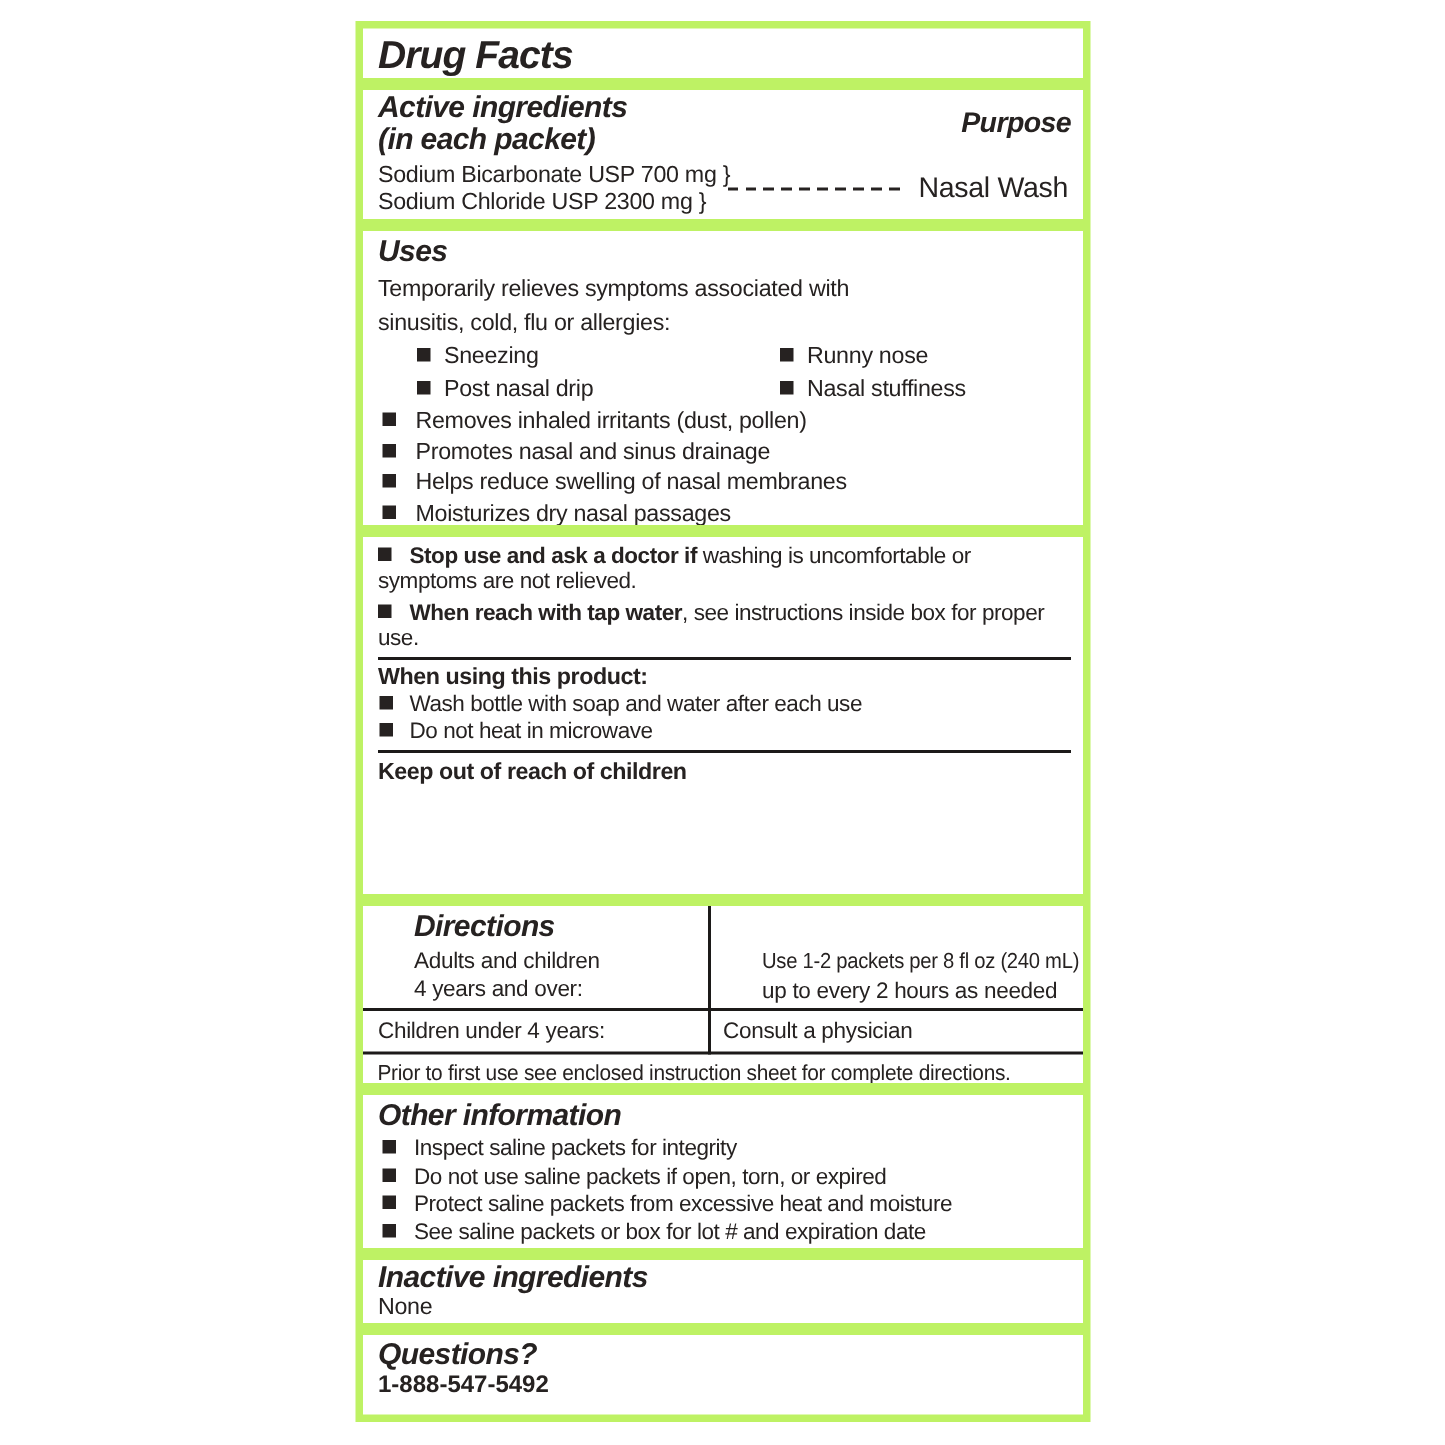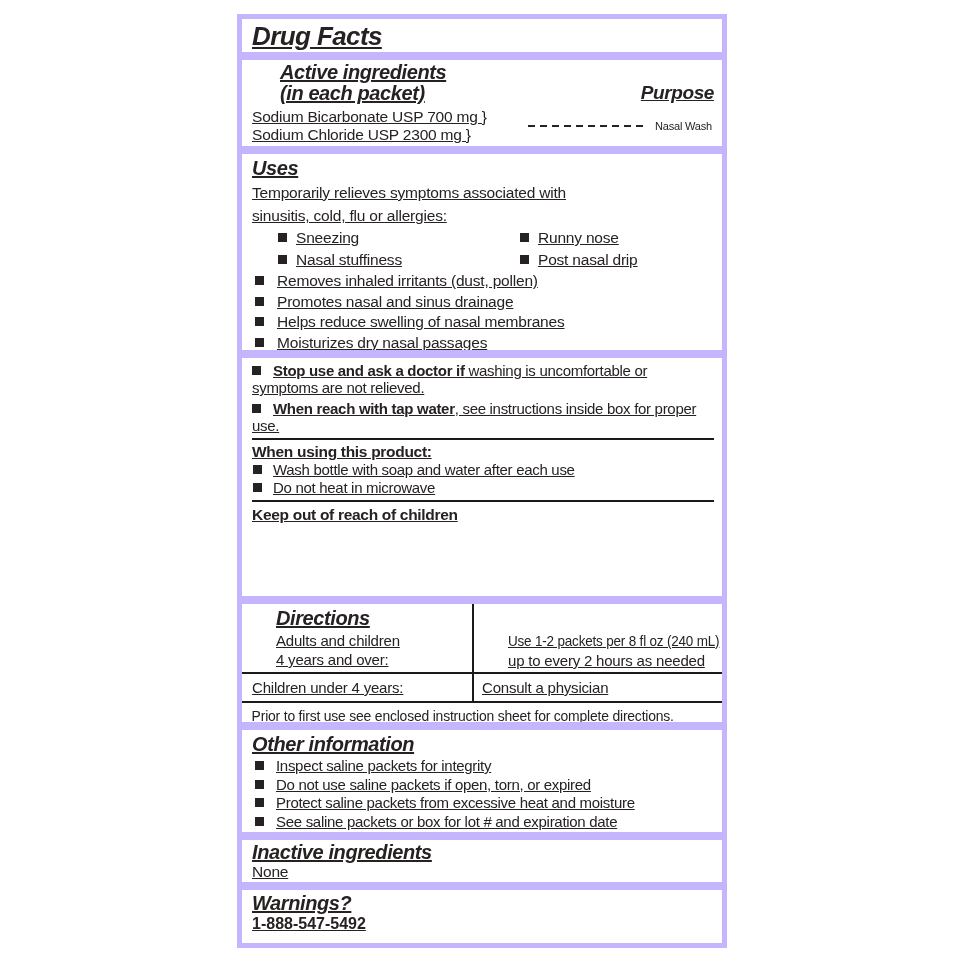--- a/index.html
+++ b/index.html
@@ -7,57 +7,57 @@
   body {
     width: 963px; height: 963px;
     background: #ffffff;
     position: relative;
     font-family: "Liberation Sans", sans-serif;
     color: #262221;
   }
   .df-label {
     position: absolute; left: 237px; top: 14px;
     width: 490px; height: 934px;
-    background: #c4b5fd;
+    background: #bef264;
     padding: 5px;
-    display: flex; flex-direction: column; gap: 8px; text-decoration: underline;
+    display: flex; flex-direction: column; gap: 8px;
   }
   .sec {
     background: #ffffff;
     padding: 2px 8px 2px 10px;
     overflow: hidden;
     flex: none;
     letter-spacing: -0.2px;
   }
   
   .h-main { font-style: italic; font-weight: bold; font-size: 26px; line-height: 28px; letter-spacing: -0.6px; }
   .h-sec  { font-style: italic; font-weight: bold; font-size: 20px; line-height: 24px; letter-spacing: -0.4px; }
   .rule { border-top: 2px solid #1c1a19; margin: 4px 0 3px; }
   .sq {
     display: inline-block; width: 9px; height: 9px;
     background: #262221; vertical-align: 1px;
   }
   
   .sec-title { height: 33px; display: flex; align-items: center; }
   
   .sec-active { height: 86px; }
-  .active-head { display: flex; justify-content: space-between; align-items: flex-end; margin-left: 28px; }
+  .active-head { display: flex; justify-content: space-between; align-items: center; }
   .active-head .h-sec { line-height: 21px; }
   .purpose { font-style: italic; font-weight: bold; font-size: 19px; line-height: 22px; letter-spacing: -0.4px; }
   .active-rows { position: relative; margin-top: 4px; }
   .ing { font-size: 15.5px; line-height: 18px; white-space: nowrap; }
   .leader {
     position: absolute; right: 2px; top: 50%; transform: translateY(-50%);
     display: flex; align-items: center; gap: 9px;
   }
   .dash-line {
     width: 118px; height: 2px;
     background: repeating-linear-gradient(90deg, #262221 0 7px, transparent 7px 12px);
   }
-  .leader-text { font-size: 11px; }
+  .leader-text { font-size: 19px; }
   
   .sec-uses { height: 196px; }
   .h-uses { line-height: 25px; }
   .intro { font-size: 15.5px; line-height: 23px; }
   .sym-grid { display: grid; grid-template-columns: 242px auto; margin-left: 26px; }
   .sym-item { font-size: 15.5px; line-height: 22px; }
   .sym-item .sq { margin-right: 9px; }
   .u-bullet { font-size: 15.5px; line-height: 20.5px; padding-left: 3px; }
   .u-bullet .sq { margin-right: 13px; }
   
@@ -128,22 +128,22 @@
     </div>
   </div>
 
   <div class="sec sec-uses">
     <div class="h-sec h-uses">Uses</div>
     <div class="intro">Temporarily relieves symptoms associated with</div>
     <div class="intro">sinusitis, cold, flu or allergies:</div>
     <div class="sym-grid">
       <div class="sym-item"><span class="sq"></span><span>Sneezing</span></div>
       <div class="sym-item"><span class="sq"></span><span>Runny nose</span></div>
+      <div class="sym-item"><span class="sq"></span><span>Post nasal drip</span></div>
       <div class="sym-item"><span class="sq"></span><span>Nasal stuffiness</span></div>
-      <div class="sym-item"><span class="sq"></span><span>Post nasal drip</span></div>
     </div>
     <div class="u-bullet"><span class="sq"></span><span>Removes inhaled irritants (dust, pollen)</span></div>
     <div class="u-bullet"><span class="sq"></span><span>Promotes nasal and sinus drainage</span></div>
     <div class="u-bullet"><span class="sq"></span><span>Helps reduce swelling of nasal membranes</span></div>
     <div class="u-bullet"><span class="sq"></span><span>Moisturizes dry nasal passages</span></div>
   </div>
 
   <div class="sec sec-warnings">
     <div class="w-item"><span class="sq"></span><b>Stop use and ask a doctor if</b><span> washing is uncomfortable or symptoms are not relieved.</span></div>
     <div class="w-item"><span class="sq"></span><b>When reach with tap water</b><span>, see instructions inside box for proper use.</span></div>
@@ -183,17 +183,17 @@
     <div class="o-bullet"><span class="sq"></span><span>Protect saline packets from excessive heat and moisture</span></div>
     <div class="o-bullet"><span class="sq"></span><span>See saline packets or box for lot # and expiration date</span></div>
   </div>
 
   <div class="sec sec-inactive">
     <div class="h-sec h-inactive">Inactive ingredients</div>
     <div class="inactive-val">None</div>
   </div>
 
   <div class="sec sec-questions">
-    <div class="h-sec h-q">Warnings?</div>
+    <div class="h-sec h-q">Questions?</div>
     <div class="phone">1-888-547-5492</div>
   </div>
 
 </div>
 
 </body></html>

